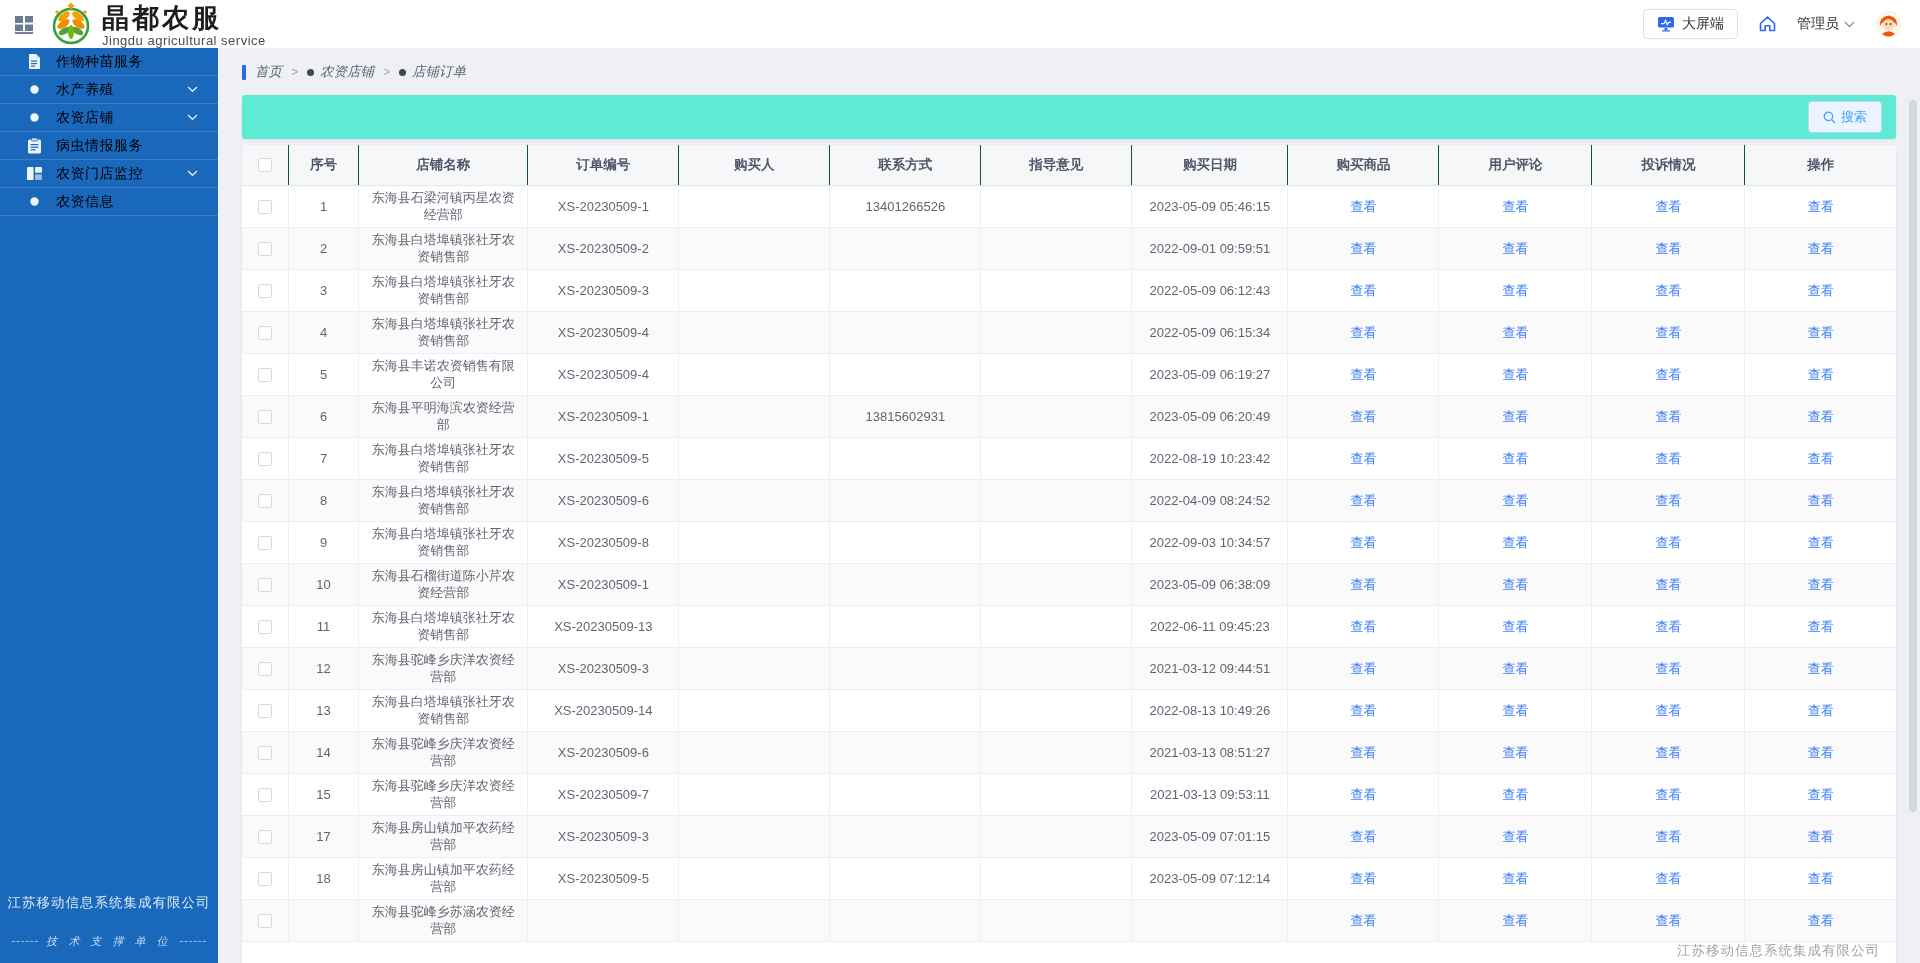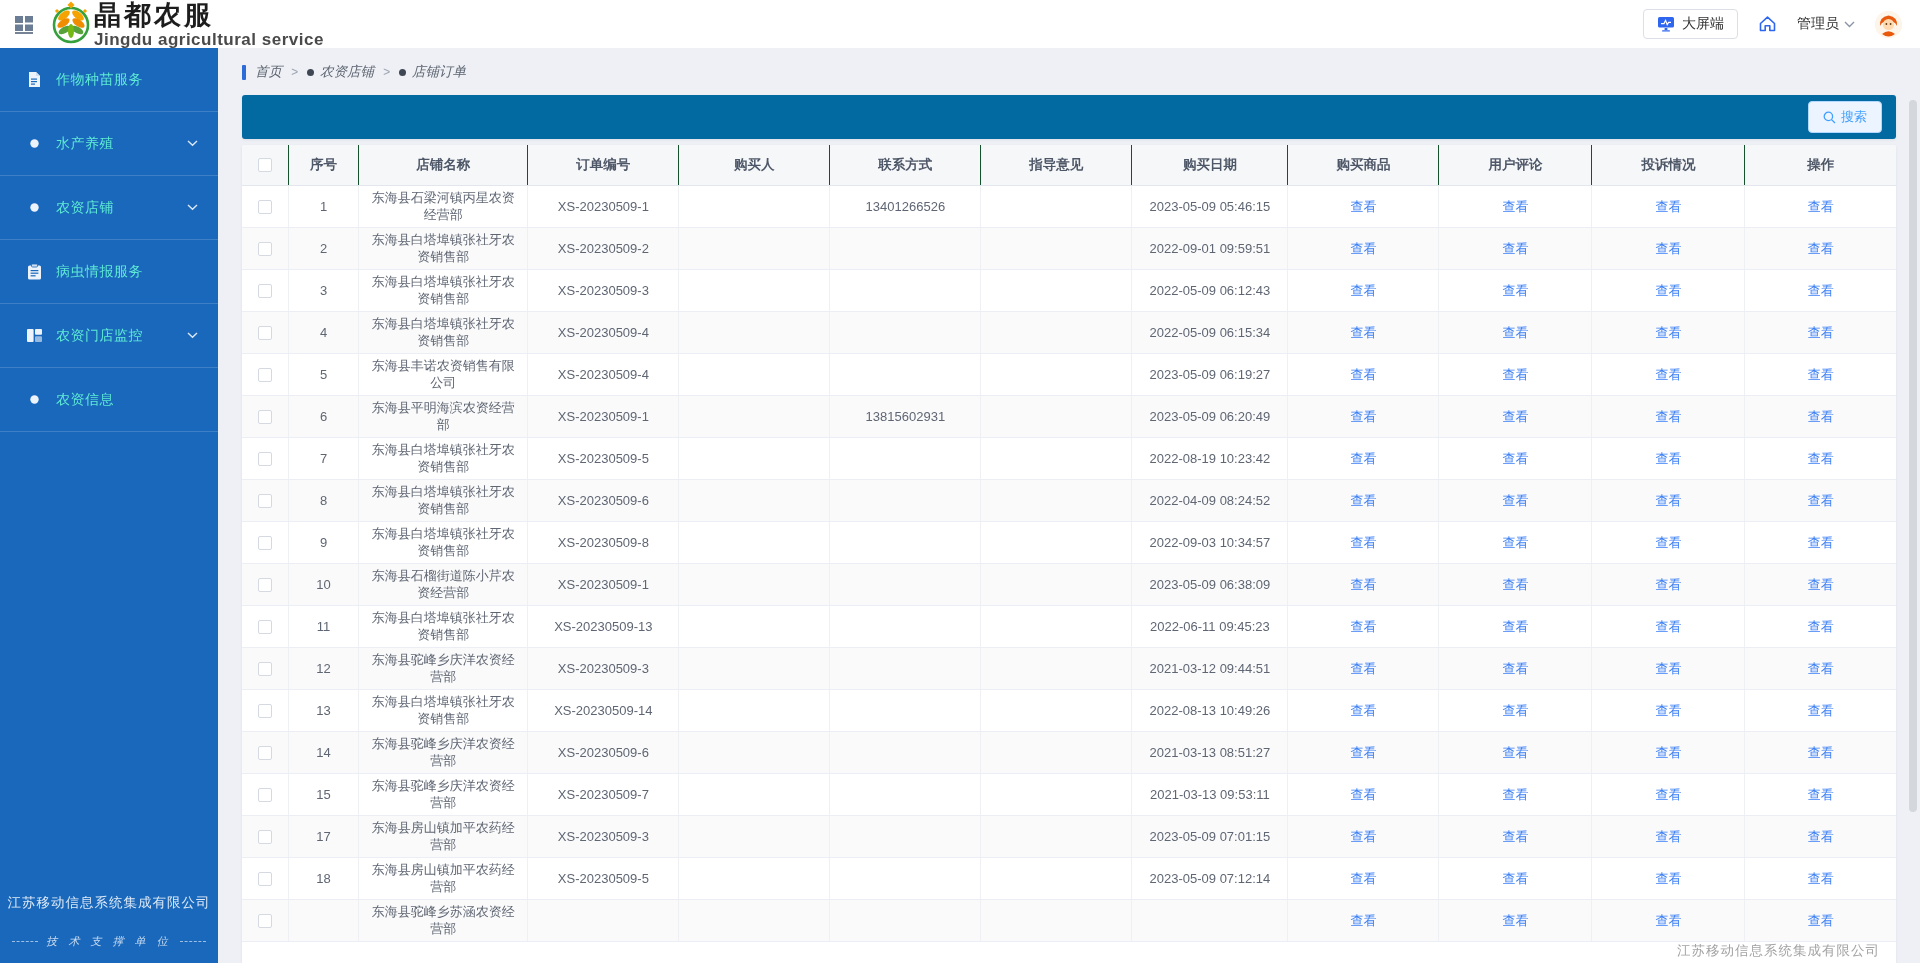--- a/index.html
+++ b/index.html
@@ -4,40 +4,40 @@
 <style>
   * { margin:0; padding:0; box-sizing:border-box; }
   html,body { width:1920px; height:963px; overflow:hidden;
     font-family:"Liberation Sans","DejaVu Sans",sans-serif; background:#eef0f5; }
 
   
   .topbar { position:relative; height:48px; background:#fff; display:flex;
     align-items:center; z-index:30; }
   .toggle-btn { width:48px; height:48px; display:flex; align-items:center;
     justify-content:center; cursor:pointer; }
-  .brand { display:flex; align-items:flex-start; }
+  .brand { display:flex; align-items:flex-end; gap:8px; }
   .brand-text { display:flex; flex-direction:column; line-height:1; margin-top:2px; }
   .brand-title { font-size:27px; font-weight:bold; color:#1d1d1d; letter-spacing:3px; }
-  .brand-sub { font-size:17px; color:#4a4a4a; margin-top:2px; letter-spacing:.5px;font-weight:bold; }
+  .brand-sub { font-size:13px; color:#4a4a4a; margin-top:2px; letter-spacing:.5px; }
   .topbar-right { margin-left:auto; display:flex; align-items:center; gap:20px;
     padding-right:18px; }
   .bigscreen-btn { display:flex; align-items:center; gap:7px; border:1px solid #dcdfe6;
     border-radius:4px; padding:5px 13px; background:#fff; cursor:pointer;
     font-size:14px; color:#333; }
   .home-btn { display:flex; align-items:center; cursor:pointer; }
   .user-menu { display:flex; align-items:center; gap:5px; font-size:14px; color:#333;
     cursor:pointer; }
   .avatar { width:27px; height:27px; border-radius:50%; overflow:hidden; cursor:pointer;
     background:#fdf2e6; display:flex; align-items:center; justify-content:center; }
 
   
   .shell { display:flex; height:915px; }
   .sidebar { width:218px; background:#1a68bb; position:relative; flex:none; }
-  .side-item { height:64px; display:flex; align-items:center; padding:0 20px 0 25px;
-    color:#5eead4; font-size:14px; cursor:pointer;
+  .side-item { height:28px; display:flex; align-items:center; padding:0 20px 0 25px;
+    color:#000000; font-size:14px; cursor:pointer;
     border-bottom:1px solid rgba(255,255,255,.16); }
   .side-icon { width:18px; display:flex; justify-content:center; margin-right:13px; }
   .side-label { flex:1; letter-spacing:.5px; }
   .side-chevron { display:flex; }
   .side-footer { position:absolute; bottom:14px; left:0; right:0; text-align:center;
     color:#ddeaf8; }
   .side-footer-company { font-size:13.5px; letter-spacing:1px; }
   .side-footer-tag { margin-top:22px; font-size:11px; letter-spacing:4px; color:#c9dcf2;
     display:flex; align-items:center; justify-content:center; gap:8px;font-style:italic; }
   .side-footer-tag::before, .side-footer-tag::after { content:""; width:26px;
@@ -49,21 +49,21 @@
   .crumb-bar { display:flex; align-items:center; padding:15px 24px 12px; gap:9px;
     font-size:13.5px; color:#5c6470;font-style:italic; }
   .crumb-rule { width:4px; height:15px; background:#2d6bd8; border-radius:1px; }
   .crumb-link { cursor:pointer; }
   .crumb-sep { color:#9aa2b1; font-size:12px; }
   .crumb-dot { width:7px; height:7px; border-radius:50%; background:#3f4654;
     display:inline-block; margin-right:6px; vertical-align:1px; }
   .crumb-item { cursor:pointer; display:flex; align-items:center; }
 
   
-  .search-panel { margin:2px 24px 0; height:44px; background:#0369a1; border-radius:3px;
+  .search-panel { margin:2px 24px 0; height:44px; background:#5eead4; border-radius:3px;
     box-shadow:0 1px 3px rgba(20,40,80,.08); display:flex; align-items:center;
     justify-content:flex-end; padding:0 14px; }
   .search-btn { display:flex; align-items:center; gap:5px; font-size:13px; color:#409eff;
     background:#ecf5ff; border:1px solid #b3d8ff; border-radius:4px; padding:6px 14px;
     cursor:pointer; }
 
   
   .table-panel { margin:6px 24px 0; background:#fff; border-radius:3px 3px 0 0;
     box-shadow:0 1px 3px rgba(20,40,80,.08); flex:1; overflow:hidden; }
   table { width:100%; border-collapse:collapse; table-layout:fixed; }

